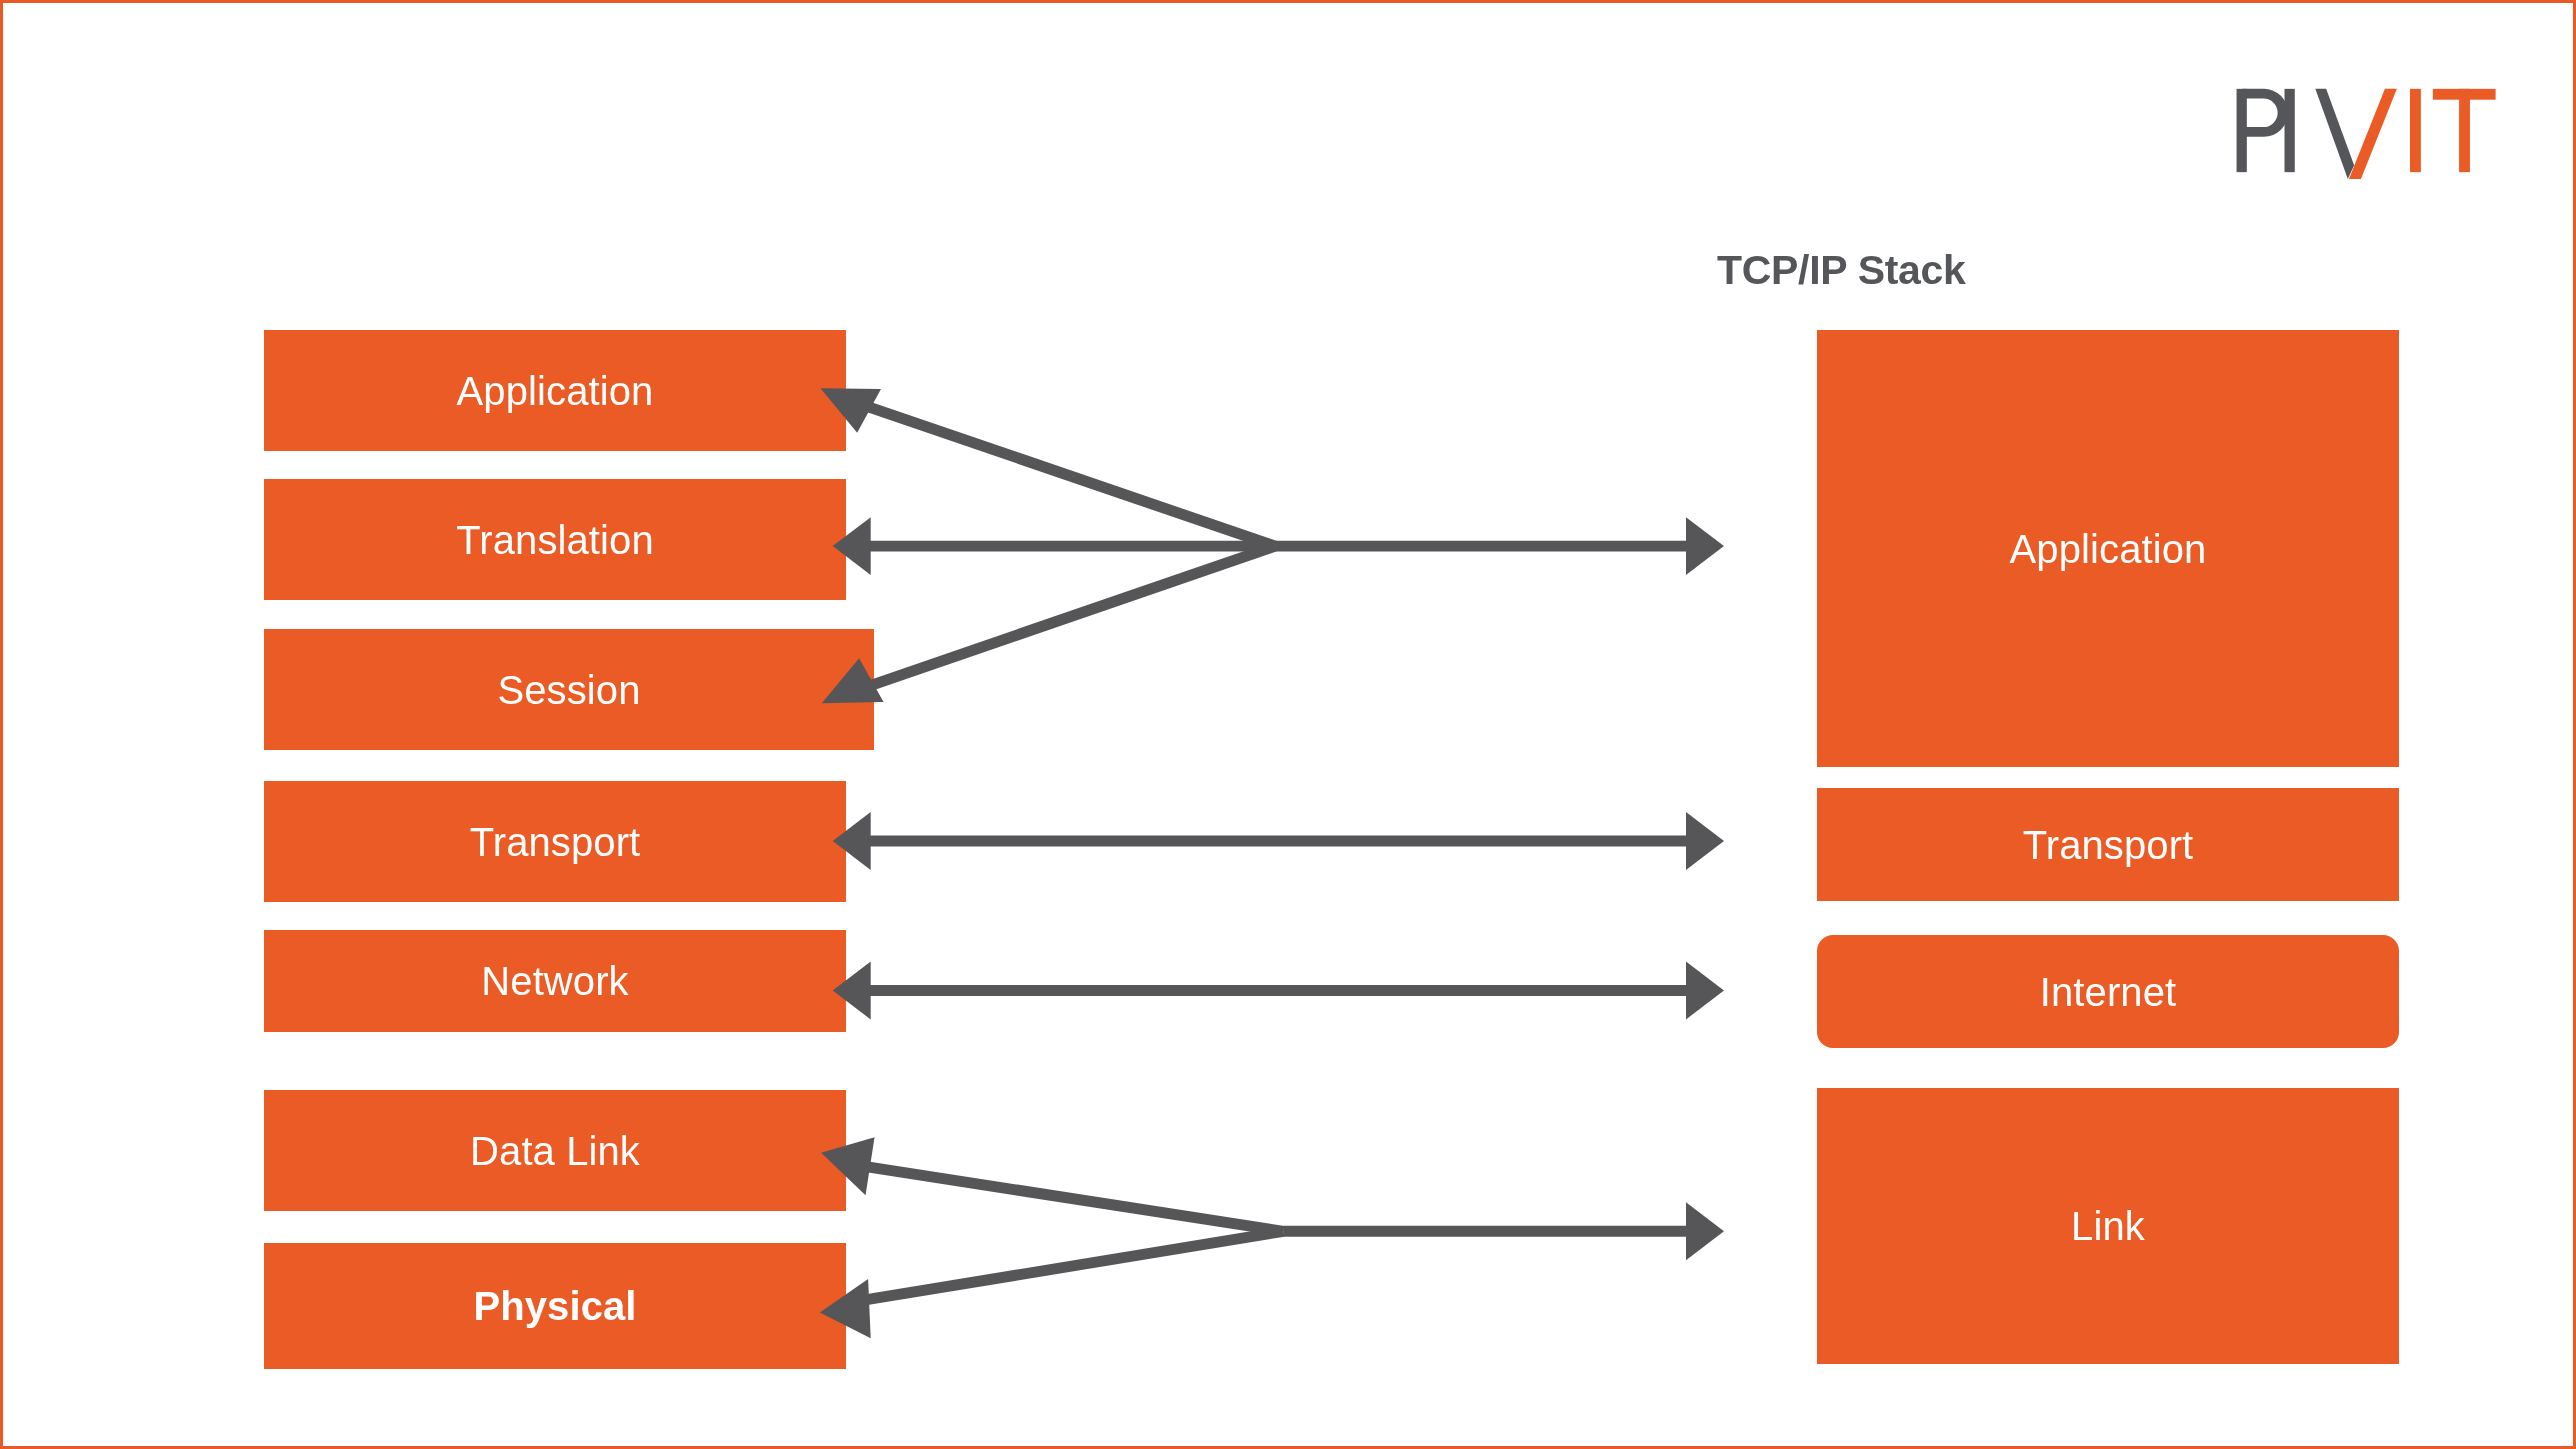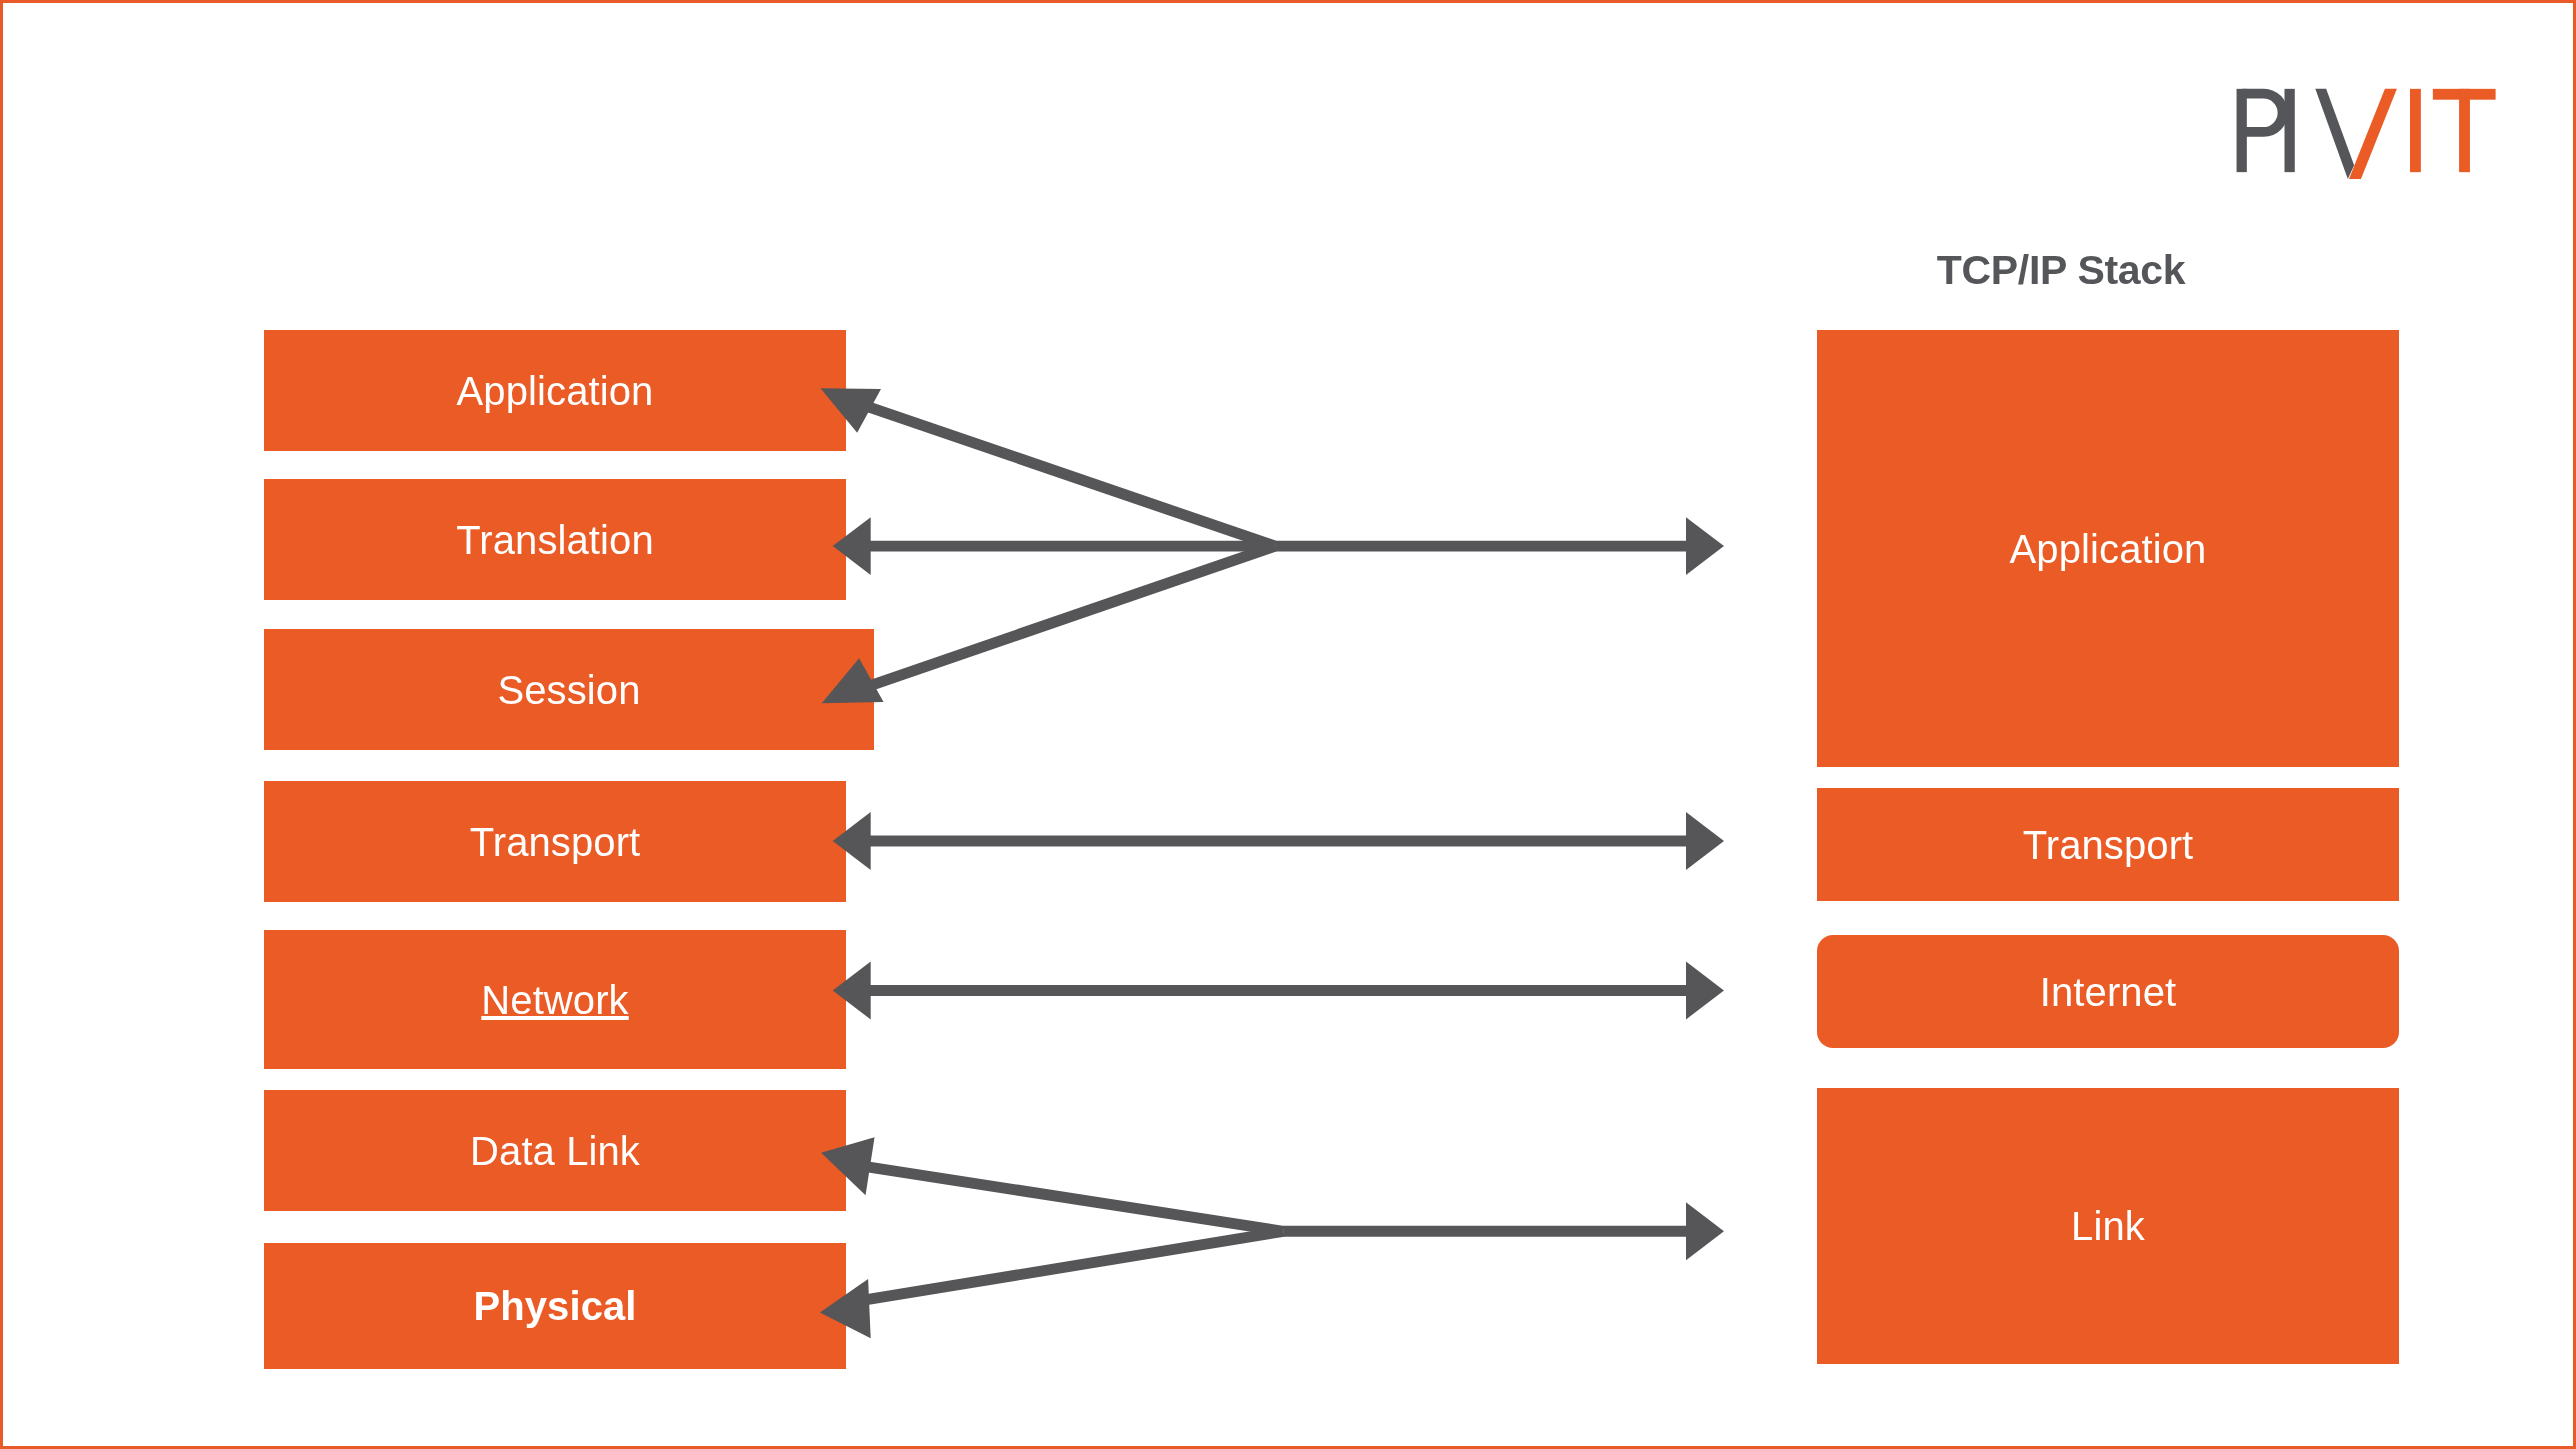--- a/index.html
+++ b/index.html
@@ -51,24 +51,23 @@
     font-weight: bold;
     color: #54565A;
     letter-spacing: -0.3px;
     white-space: nowrap;
   }
   #osi-title {
     left: 220px;
     top: 247px;
   }
   #tcp-title {
-    left: 1770px;
+    left: 1717px;
     top: 247px;
     width: 582px;
-    text-align: center;
   }
 
   
   .layer-block {
     position: absolute;
     background: #EA5B25;
     color: #ffffff;
     display: flex;
     align-items: center;
     justify-content: center;
@@ -130,21 +129,21 @@
   </div>
 
   <div class="layer-block" style="left:220px;  top:629px;  width:610px; height:121px;">
     <span class="layer-label">Session</span>
   </div>
 
   <div class="layer-block" style="left:220px;  top:781px; width:582px; height:121px;">
     <span class="layer-label">Transport</span>
   </div>
 
-  <div class="layer-block" style="left:220px;  top:930px; width:582px; height:139px;text-decoration:underline;">
+  <div class="layer-block" style="left:220px;  top:930px; width:582px; height:102px;">
     <span class="layer-label">Network</span>
   </div>
 
   <div class="layer-block" style="left:220px;  top:1090px; width:582px; height:121px;">
     <span class="layer-label">Data Link</span>
   </div>
 
   <div class="layer-block" style="left:220px;  top:1243px; width:582px; height:126px;font-weight:bold;">
     <span class="layer-label">Physical</span>
   </div>

